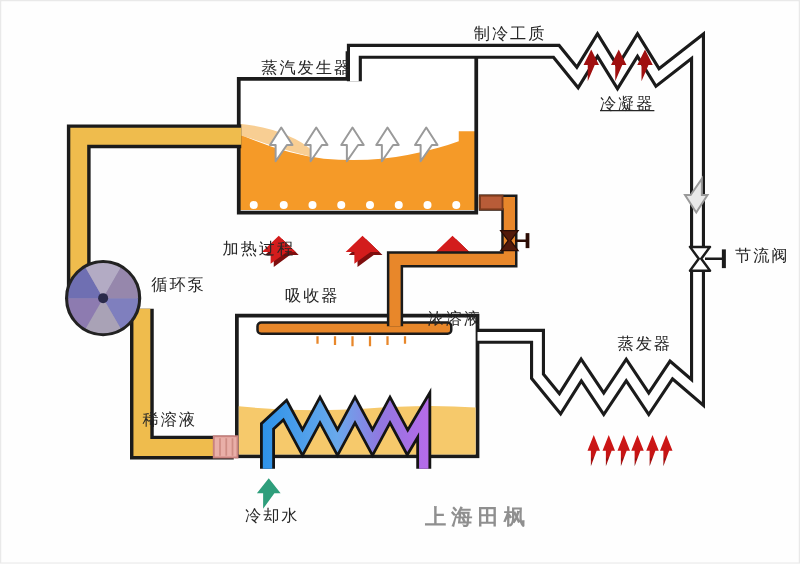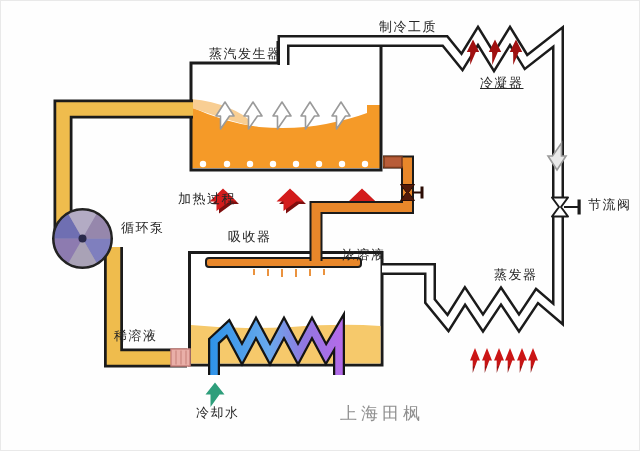--- a/index.html
+++ b/index.html
@@ -16,21 +16,21 @@
   .lbl{
     position:absolute;
     font-size:13px;
     color:#262626;
     letter-spacing:1.5px;
     white-space:nowrap;
     line-height:1;
   }
   .lbl-watermark{
     font-size:17px;
-    font-weight:normal;
+    font-weight:bold;
     color:var(--watermark-gray,#8f8f8f);
     letter-spacing:4px;
   }
 </style>
 </head>
 <body>
 
 <div class="canvas">
 
 <svg width="640" height="451" viewBox="0 0 640 451">

